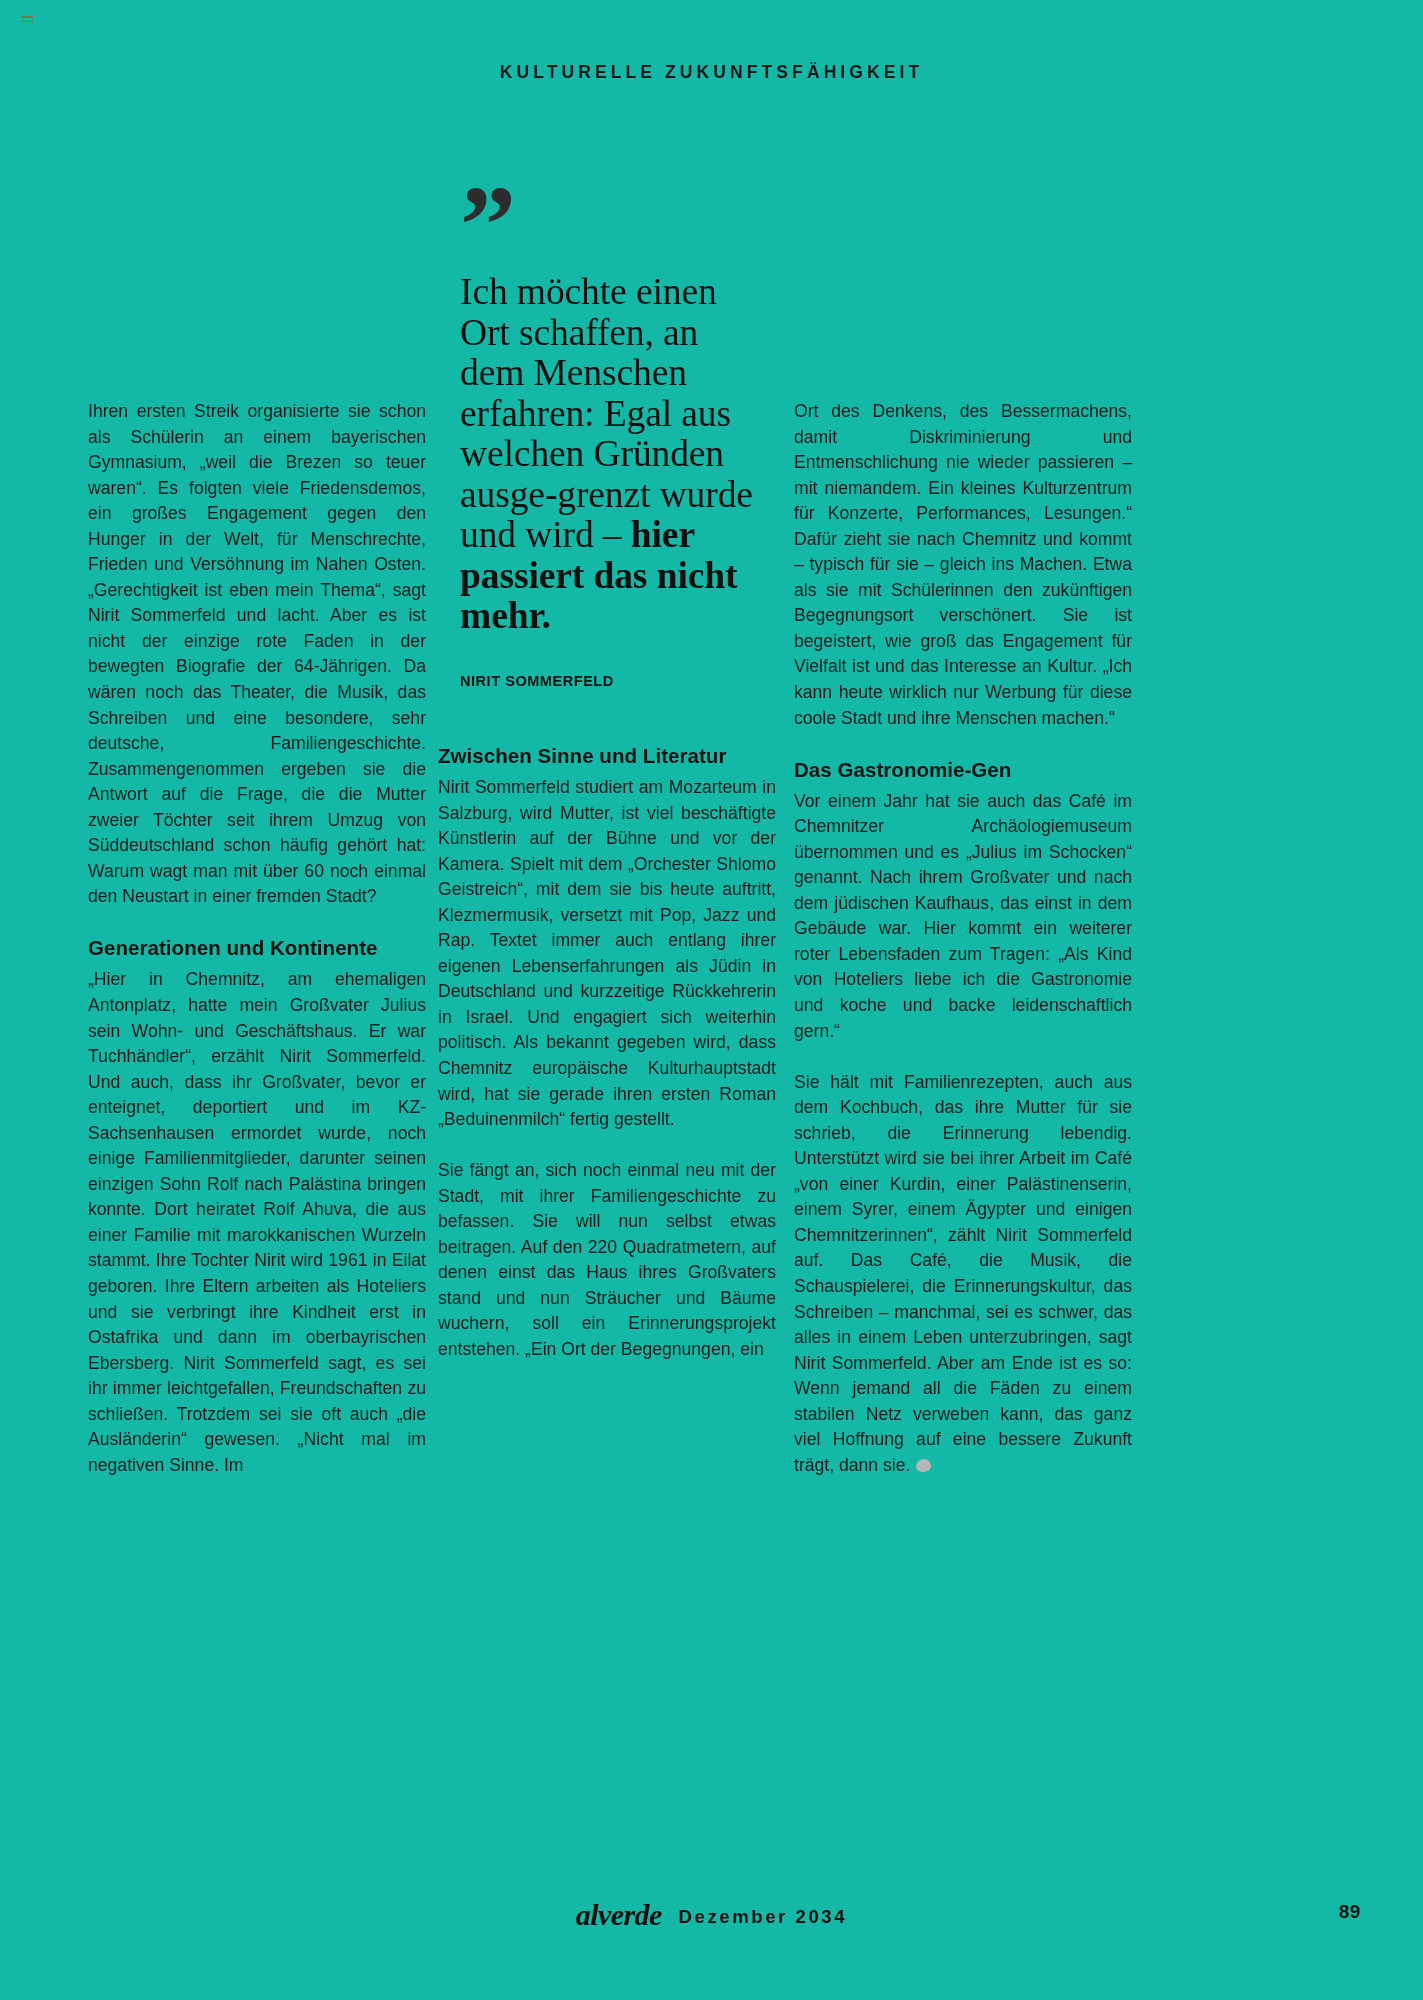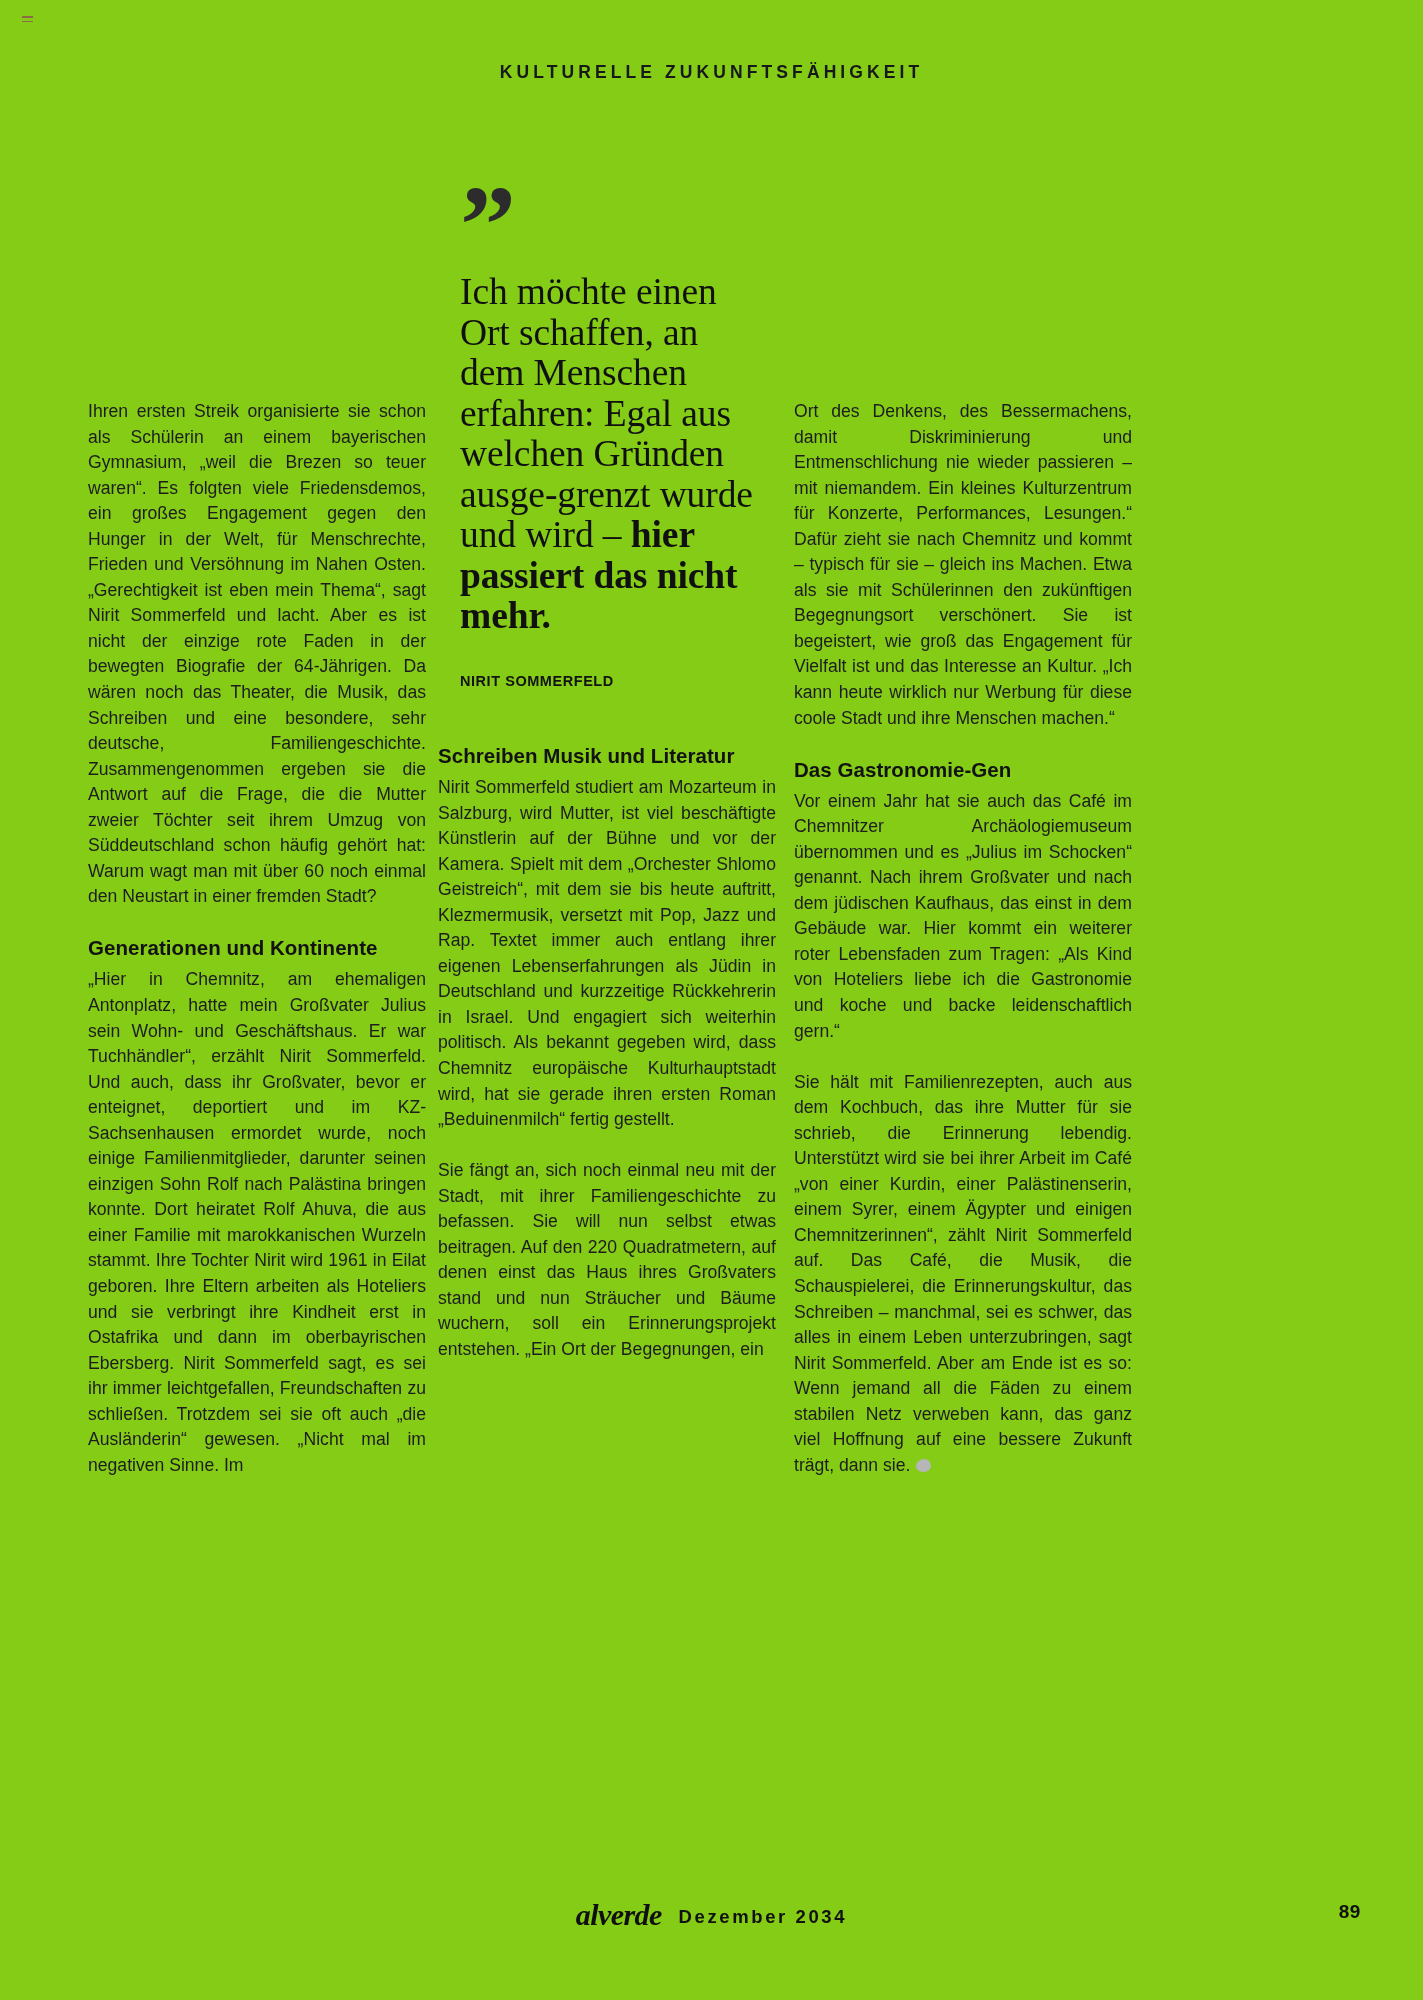--- a/index.html
+++ b/index.html
@@ -9,21 +9,21 @@
     background: #ffffff;
   }
   body {
     font-family: "Liberation Sans", sans-serif;
     color: #1a1a1a;
   }
   .page {
     position: relative;
     width: 1423px;
     height: 2000px;
-    background: #84cc16;
+    background: #14b8a6;
     overflow: hidden;
     box-sizing: border-box;
   }
 
   
   .corner-tick {
     position: absolute;
     left: 22px;
     top: 16px;
     width: 11px;
@@ -195,21 +195,21 @@
     <div class="qattr">NIRIT SOMMERFELD</div>
   </div>
 
   <div class="col col-left">
     <p>Ihren ersten Streik organisierte sie schon als Schülerin an einem bayerischen Gymnasium, „weil die Brezen so teuer waren“. Es folgten viele Friedensdemos, ein großes Engagement gegen den Hunger in der Welt, für Menschrechte, Frieden und Versöhnung im Nahen Osten. „Gerechtigkeit ist eben mein Thema“, sagt Nirit Sommerfeld und lacht. Aber es ist nicht der einzige rote Faden in der bewegten Biografie der 64-Jährigen. Da wären noch das Theater, die Musik, das Schreiben und eine besondere, sehr deutsche, Familiengeschichte. Zusammengenommen ergeben sie die Antwort auf die Frage, die die Mutter zweier Töchter seit ihrem Umzug von Süddeutschland schon häufig gehört hat: Warum wagt man mit über 60 noch einmal den Neustart in einer fremden Stadt?</p>
     <h2 class="sub">Generationen und Kontinente</h2>
     <p>„Hier in Chemnitz, am ehemaligen Antonplatz, hatte mein Großvater Julius sein Wohn- und Geschäftshaus. Er war Tuchhändler“, erzählt Nirit Sommerfeld. Und auch, dass ihr Großvater, bevor er enteignet, deportiert und im KZ-Sachsenhausen ermordet wurde, noch einige Familienmitglieder, darunter seinen einzigen Sohn Rolf nach Palästina bringen konnte. Dort heiratet Rolf Ahuva, die aus einer Familie mit marokkanischen Wurzeln stammt. Ihre Tochter Nirit wird 1961 in Eilat geboren. Ihre Eltern arbeiten als Hoteliers und sie verbringt ihre Kindheit erst in Ostafrika und dann im oberbayrischen Ebersberg. Nirit Sommerfeld sagt, es sei ihr immer leichtgefallen, Freundschaften zu schließen. Trotzdem sei sie oft auch „die Ausländerin“ gewesen. „Nicht mal im negativen Sinne. Im</p>
   </div>
 
   <div class="col col-mid">
-    <h2 class="sub">Schreiben Musik und Literatur</h2>
+    <h2 class="sub">Zwischen Sinne und Literatur</h2>
     <p>Nirit Sommerfeld studiert am Mozarteum in Salzburg, wird Mutter, ist viel beschäftigte Künstlerin auf der Bühne und vor der Kamera. Spielt mit dem „Orchester Shlomo Geistreich“, mit dem sie bis heute auftritt, Klezmermusik, versetzt mit Pop, Jazz und Rap. Textet immer auch entlang ihrer eigenen Lebenserfahrungen als Jüdin in Deutschland und kurzzeitige Rückkehrerin in Israel. Und engagiert sich weiterhin politisch. Als bekannt gegeben wird, dass Chemnitz europäische Kulturhauptstadt wird, hat sie gerade ihren ersten Roman „Beduinenmilch“ fertig gestellt.</p>
     <p>Sie fängt an, sich noch einmal neu mit der Stadt, mit ihrer Familiengeschichte zu befassen. Sie will nun selbst etwas beitragen. Auf den 220 Quadratmetern, auf denen einst das Haus ihres Großvaters stand und nun Sträucher und Bäume wuchern, soll ein Erinnerungsprojekt entstehen. „Ein Ort der Begegnungen, ein</p>
   </div>
 
   <div class="col col-right">
     <p>Ort des Denkens, des Bessermachens, damit Diskriminierung und Entmenschlichung nie wieder passieren – mit niemandem. Ein kleines Kulturzentrum für Konzerte, Performances, Lesungen.“ Dafür zieht sie nach Chemnitz und kommt – typisch für sie – gleich ins Machen. Etwa als sie mit Schülerinnen den zukünftigen Begegnungsort verschönert. Sie ist begeistert, wie groß das Engagement für Vielfalt ist und das Interesse an Kultur. „Ich kann heute wirklich nur Werbung für diese coole Stadt und ihre Menschen machen.“</p>
     <h2 class="sub">Das Gastronomie-Gen</h2>
     <p>Vor einem Jahr hat sie auch das Café im Chemnitzer Archäologiemuseum übernommen und es „Julius im Schocken“ genannt. Nach ihrem Großvater und nach dem jüdischen Kaufhaus, das einst in dem Gebäude war. Hier kommt ein weiterer roter Lebensfaden zum Tragen: „Als Kind von Hoteliers liebe ich die Gastronomie und koche und backe leidenschaftlich gern.“</p>
     <p><span>Sie hält mit Familienrezepten, auch aus dem Kochbuch, das ihre Mutter für sie schrieb, die Erinnerung lebendig. Unterstützt wird sie bei ihrer Arbeit im Café „von einer Kurdin, einer Palästinenserin, einem Syrer, einem Ägypter und einigen Chemnitzerinnen“, zählt Nirit Sommerfeld auf. Das Café, die Musik, die Schauspielerei, die Erinnerungskultur, das Schreiben – manchmal, sei es schwer, das alles in einem Leben unterzubringen, sagt Nirit Sommerfeld. Aber am Ende ist es so: Wenn jemand all die Fäden zu einem stabilen Netz verweben kann, das ganz viel Hoffnung auf eine bessere Zukunft trägt, dann sie.</span><span class="endmark"></span></p>
   </div>

